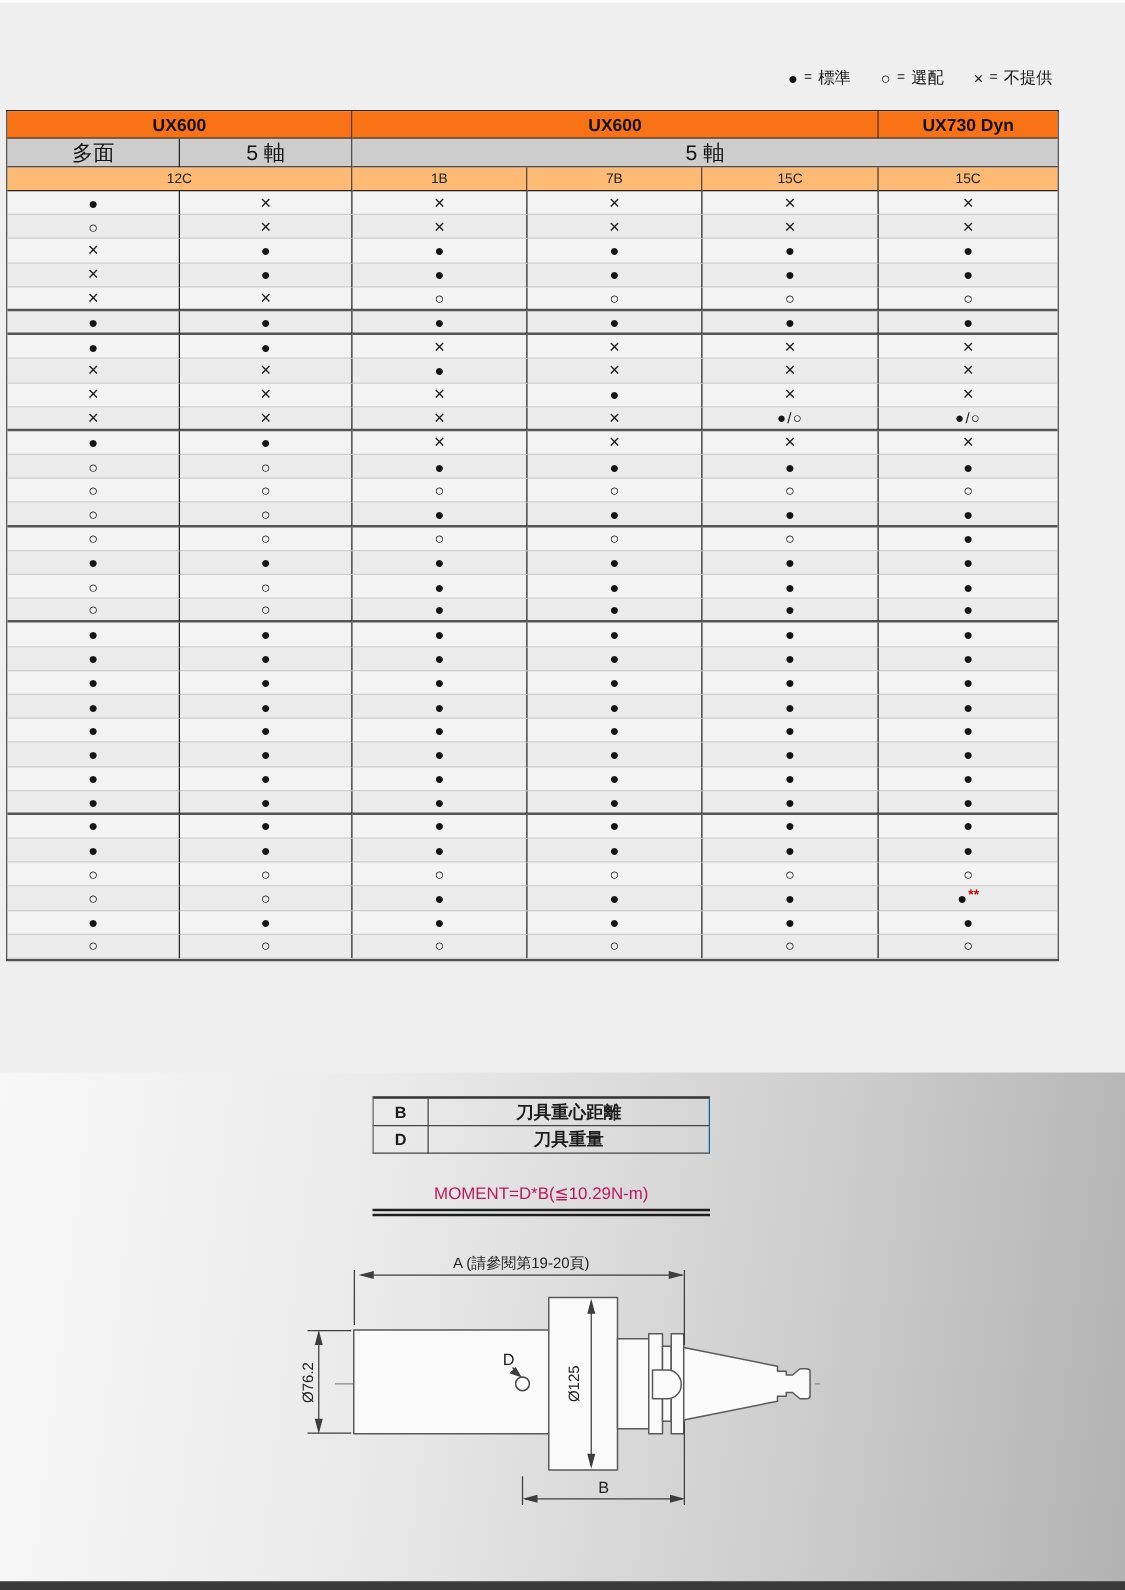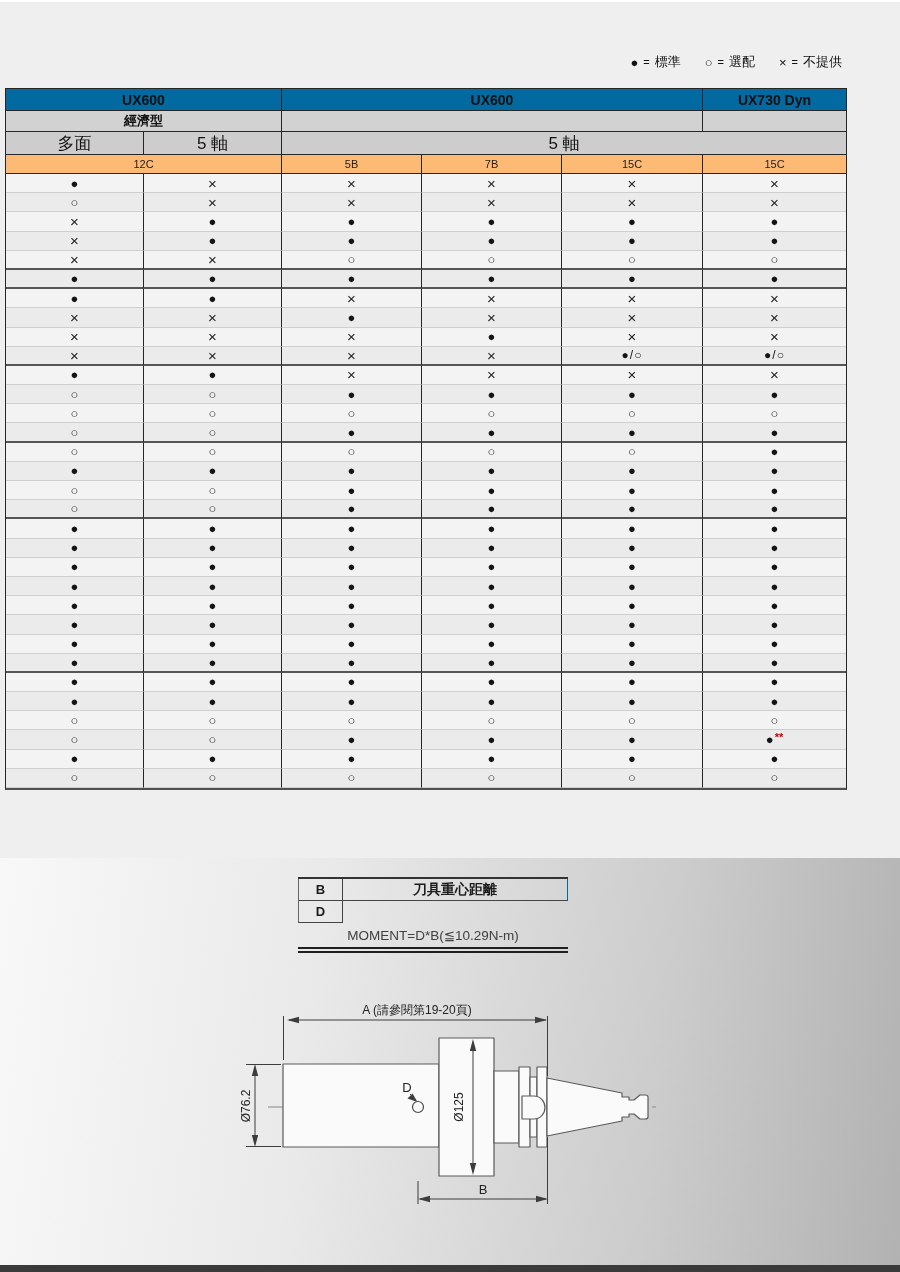--- a/index.html
+++ b/index.html
@@ -18,21 +18,21 @@
   .matrix{position:absolute;left:5px;top:88px;width:840px;
           border-left:1px solid #262626;border-right:1px solid #262626;
           border-top:1px solid #262626;border-bottom:2px solid #515151;box-sizing:content-box;}
   .grid6{display:grid;grid-template-columns:138px 138px 140px 140px 141px 143px;}
   .hcell{display:flex;align-items:center;justify-content:center;
          border-right:1px solid #262626;border-bottom:1px solid #262626;box-sizing:border-box;}
   .hcell:last-child{border-right:none;}
   .sp2{grid-column:span 2;}
   .sp3{grid-column:span 3;}
   .sp4{grid-column:span 4;}
-  .h1 .hcell{height:22px;background:#0369a1;font-size:14px;font-weight:700;}
+  .h1 .hcell{height:22px;background:#f97316;font-size:14px;font-weight:700;}
   .h2 .hcell{height:21px;background:#d2d2d2;font-size:13px;font-weight:700;}
   .h3 .hcell{height:23px;background:#cdcdcd;font-size:17px;font-weight:400;}
   .h4 .hcell{height:19px;background:#fdba74;font-size:11px;font-weight:400;color:#222;}
 
   .mrow{height:19.2px;}
   .mrow{background:#f3f3f3;}
   .mrow:nth-child(even){background:#ebebeb;}
   .mcell{display:flex;align-items:center;justify-content:center;
          border-right:1px solid #262626;border-bottom:1px solid #cfcfcf;box-sizing:border-box;}
   .mcell:last-child{border-right:none;}
@@ -52,21 +52,21 @@
   
   .spec{position:absolute;left:298px;top:877px;width:270px;border-top:2px solid #333;z-index:2;}
   .spec-grid{display:grid;grid-template-columns:45px 225px;}
   .spec-key{height:22px;display:flex;align-items:center;justify-content:center;
             font-size:13px;font-weight:700;border-left:1px solid #666;border-right:1px solid #444;
             border-bottom:1px solid #444;box-sizing:border-box;color:#1c1c1c;}
   .spec-val{height:22px;display:flex;align-items:center;justify-content:center;
             font-size:14px;font-weight:700;border-right:1px solid #0369a1;
             border-bottom:1px solid #444;box-sizing:border-box;color:#1c1c1c;}
   .spec-formula{height:24px;display:flex;align-items:center;justify-content:center;
-                font-size:13.5px;color:#404040;}
+                font-size:13.5px;color:#be185d;margin-top:20px;}
   .spec-double{height:2px;border-top:2px solid #1f1f1f;border-bottom:2px solid #1f1f1f;box-sizing:content-box;}
 
   
   .drawing{position:absolute;left:230px;top:1000px;z-index:2;}
   .drawing text{fill:#222;font-family:"Liberation Sans","DejaVu Sans",sans-serif;}
 </style>
 </head>
 <body>
 
 <div class="page">
@@ -88,33 +88,28 @@
       <span>不提供</span>
     </div>
   </div>
 
   <div class="matrix">
     <div class="grid6 h1">
       <div class="hcell sp2">UX600</div>
       <div class="hcell sp3">UX600</div>
       <div class="hcell">UX730 Dyn</div>
     </div>
-    <div class="grid6 h2">
-      <div class="hcell sp2">經濟型</div>
-      <div class="hcell sp3"></div>
-      <div class="hcell"></div>
-    </div>
     <div class="grid6 h3">
       <div class="hcell">多面</div>
       <div class="hcell">5 軸</div>
       <div class="hcell sp4">5 軸</div>
     </div>
     <div class="grid6 h4">
       <div class="hcell sp2">12C</div>
-      <div class="hcell">5B</div>
+      <div class="hcell">1B</div>
       <div class="hcell">7B</div>
       <div class="hcell">15C</div>
       <div class="hcell">15C</div>
     </div>
     <div id="matrix-body">
         <div class="grid6 mrow">
           <div class="mcell">
             <span class="sym f">●</span>
           </div>
           <div class="mcell">
@@ -759,20 +754,21 @@
 
   <div class="bottom-section">
     <div class="bottom-strip"></div>
   </div>
 
   <div class="spec">
     <div class="spec-grid">
       <div class="spec-key">B</div>
       <div class="spec-val">刀具重心距離</div>
       <div class="spec-key">D</div>
+      <div class="spec-val">刀具重量</div>
     </div>
     <div class="spec-formula">MOMENT=D*B(≦10.29N-m)</div>
     <div class="spec-double"></div>
   </div>
 
   <svg class="drawing" width="450" height="215" viewBox="230 1000 450 215">
 
     <line x1="268" y1="1107" x2="660" y2="1107" stroke="#888" stroke-width="1" stroke-dasharray="16 4 4 4"></line>
 
     <g fill="#fafafa" stroke="#5a5a5a" stroke-width="1.2" stroke-linejoin="round">

